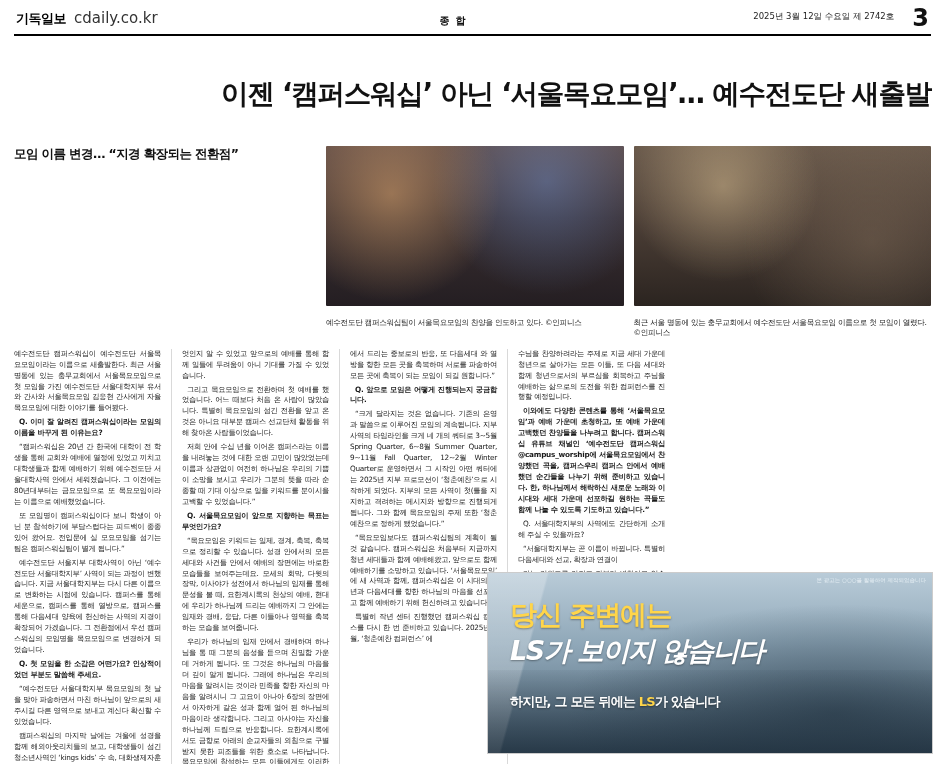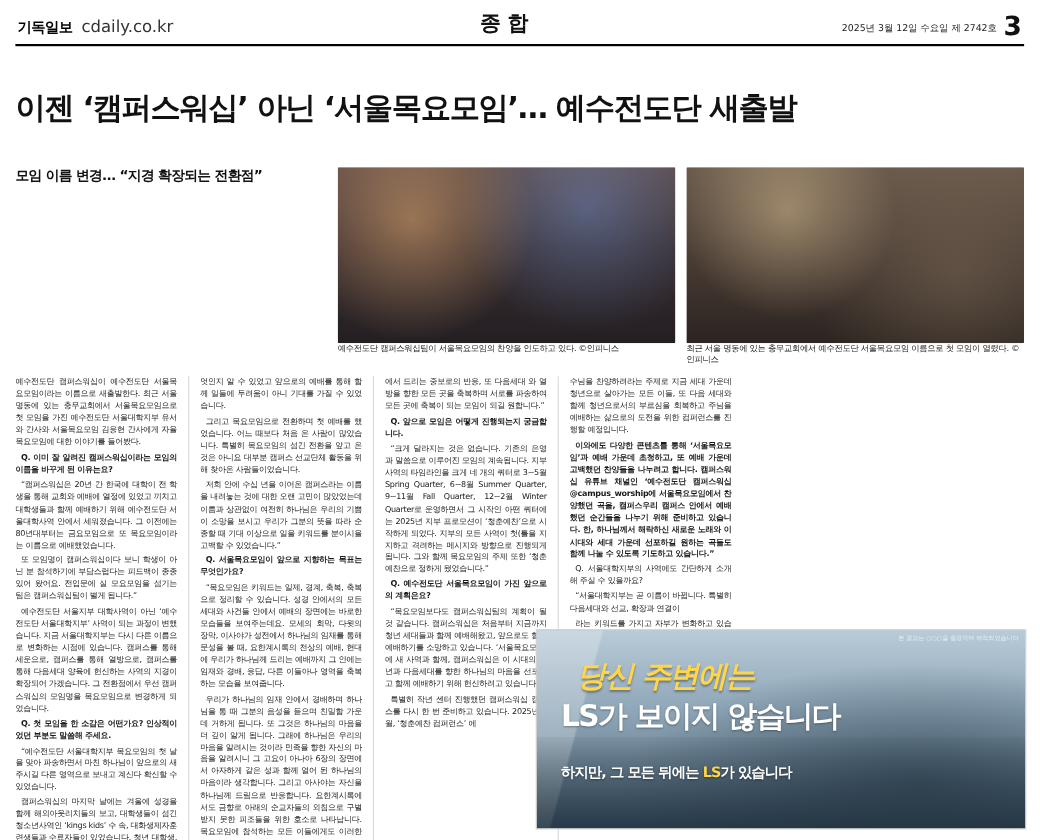--- a/index.html
+++ b/index.html
@@ -14,58 +14,58 @@
 
   
   .masthead{
     display:flex;align-items:flex-end;justify-content:space-between;
     padding:8px 2px 6px 2px;
     border-bottom:2px solid #000;
   }
   .mh-left{display:flex;align-items:baseline;gap:8px;}
   .mh-logo{font-size:13px;font-weight:bold;letter-spacing:-0.5px;color:#000;}
   .mh-url{font-size:15px;color:#333;}
-  .mh-center{font-size:19px;font-weight:bold;letter-spacing:6px;}
-  .mh-right{display:flex;align-items:flex-end;gap:6px;}
+  .mh-center{font-size:10px;font-weight:bold;letter-spacing:6px;}
+  .mh-right{display:flex;align-items:center;gap:18px;}
   .mh-date{font-size:8.5px;color:#222;padding-bottom:2px;}
   .mh-pageno{font-size:24px;font-weight:bold;line-height:.85;}
 
   
   .headline{
-    text-align:left;
+    text-align:right;
     font-size:27.5px;
     font-weight:bold;
     letter-spacing:-1.2px;
     padding:22px 0 18px 0;
     line-height:1.2;
   }
 
   
-  .topzone{display:flex;gap:1px;align-items:flex-start;}
+  .topzone{display:flex;gap:20px;align-items:flex-start;}
   .subhead-col{width:292px;}
   .subhead{
     font-size:12.5px;font-weight:bold;letter-spacing:-0.6px;
     padding-bottom:6px;margin-bottom:4px;
   }
   .photos{display:flex;gap:10px;flex:1;}
   .photo-block{flex:1;}
   .photo{
     width:100%;height:160px;border:0;display:block;border-radius:1px;
     background:#2a2f3a;
   }
   .ph1{background:
      radial-gradient(circle at 22% 30%, rgba(255,190,120,.45), transparent 42%),
      radial-gradient(circle at 74% 22%, rgba(120,170,255,.35), transparent 45%),
      linear-gradient(180deg,#5d4a46 0%,#3a2f31 45%,#241e22 100%);}
   .ph2{background:
      radial-gradient(circle at 30% 25%, rgba(255,225,170,.40), transparent 40%),
      radial-gradient(circle at 80% 60%, rgba(130,110,90,.45), transparent 50%),
      linear-gradient(180deg,#6a5a4c 0%,#4a3d35 50%,#2b2420 100%);}
   .caption{
-    font-size:7.6px;color:#222;line-height:1.35;padding-top:0;letter-spacing:-0.3px;
+    font-size:7.6px;color:#222;line-height:1.35;padding-top:12px;letter-spacing:-0.3px;
   }
 
   
   .body-wrap{display:flex;gap:10px;margin-top:10px;}
   .col{
     width:147px;
     font-size:7.3px;
     line-height:1.5;
     letter-spacing:-0.25px;
     text-align:justify;
@@ -93,29 +93,29 @@
       linear-gradient(180deg,#b9cbd8 0%,#8fa7b8 40%,#4d6476 100%);
   }
   .ad-photo:after{
     content:"";position:absolute;left:0;bottom:0;width:100%;height:46%;
     background:linear-gradient(180deg, rgba(20,35,48,.05), rgba(20,35,48,.65));
   }
   .ad-note{
     position:absolute;right:6px;top:4px;font-size:5.5px;color:#eaf2f7;opacity:.9;
   }
   .ad-line1{
-    position:absolute;left:36px;top:24px;
+    position:absolute;left:22px;top:24px;
     font-size:27px;font-weight:bold;color:#ffd54a;letter-spacing:-1.5px;
     text-shadow:0 1px 2px rgba(0,0,0,.35);
-    font-style:italic;
   }
   .ad-line2{
     position:absolute;left:22px;top:60px;
     font-size:27px;font-weight:bold;color:#ffffff;letter-spacing:-1.5px;
     text-shadow:0 1px 2px rgba(0,0,0,.35);
+    font-style:italic;
   }
   .ad-line3{
     position:absolute;left:22px;top:120px;
     font-size:13px;font-weight:bold;color:#ffffff;letter-spacing:-0.8px;
     text-shadow:0 1px 2px rgba(0,0,0,.4);
   }
   .ad-line3 b{color:#ffd54a;}
 </style>
 </head>
 <body>
@@ -174,21 +174,20 @@
       <p>“목요모임은 키워드는 일제, 경계, 축복, 축복으로 정리할 수 있습니다. 성경 안에서의 모든 세대와 사건들 안에서 예배의 장면에는 바로한 모습들을 보여주는데요. 모세의 회막, 다윗의 장막, 이사야가 성전에서 하나님의 임재를 통해 문성을 볼 때, 요한계시록의 천상의 예배, 현대 에 우리가 하나님께 드리는 예배까지 그 안에는 임재와 경배, 응답, 다른 이들아나 영역을 축복하는 모습을 보여줍니다.</p>
       <p>우리가 하나님의 임재 안에서 경배하며 하나님을 통 때 그분의 음성을 듣으며 친밀함 가운데 거하게 됩니다. 또 그것은 하나님의 마음을 더 깊이 알게 됩니다. 그래에 하나님은 우리의 마음을 알려시는 것이라 민족을 향한 자신의 마음을 알려시니 그 고요이 아나아 6장의 장면에서 아자하게 같은 성과 함께 얼어 된 하나님의 마음이라 생각합니다. 그리고 아사야는 자신을 하나님께 드림으로 반응합니다. 요한계시록에서도 금향로 아래의 순교자들의 외침으로 구별받지 못한 피조들을 위한 호소로 나타납니다. 목요모임에 참석하는 모든 이들에게도 이러한 고백과 헌신이 있길 기대합니다.</p>
 
     </div>
     <div class="col-sep"></div>
 
     <div class="col">
       <p class="noind">에서 드리는 중보로의 반응, 또 다음세대 와 열방을 향한 모든 곳을 축복하며 서로를 파송하여 모든 곳에 축복이 되는 모임이 되길 원합니다.”</p>
       <p class="q">Q. 앞으로 모임은 어떻게 진행되는지 궁금합니다.</p>
       <p>“크게 달라지는 것은 없습니다. 기존의 은영과 말씀으로 이루어진 모임의 계속됩니다. 지부 사역의 타임라인을 크게 네 개의 쿼터로 3~5월 Spring Quarter, 6~8월 Summer Quarter, 9~11월 Fall Quarter, 12~2월 Winter Quarter로 운영하면서 그 시작인 아떤 쿼터에는 2025년 지부 프로모션이 ‘청춘예찬’으로 시작하게 되었다. 지부의 모든 사역이 첫(틀을 지지하고 격려하는 메시지와 방향으로 진행되게 됩니다. 그와 함께 목요모임의 주제 또한 ‘청춘예찬으로 정하게 됐었습니다.”</p>
-      <p class="q">Q. 예수전도단 서울목요모임이 가진 앞으로의 계획은요?</p>
       <p>“목요모임보다도 캠퍼스워십팀의 계획이 될 것 같습니다. 캠퍼스워십은 처음부터 지금까지 청년 세대들과 함께 예배해왔고, 앞으로도 함께 예배하기를 소망하고 있습니다. ‘서울목요모임’ 에 새 사역과 함께, 캠퍼스워십은 이 시대의 청년과 다음세대를 향한 하나님의 마음을 선포하고 함께 예배하기 위해 헌신하려고 있습니다.</p>
       <p>특별히 작년 센터 진행했던 캠퍼스워십 캠퍼스를 다시 한 번 준비하고 있습니다. 2025년 5월, ‘청춘예찬 컴퍼런스’ 에</p>
     </div>
     <div class="col-sep"></div>
 
     <div class="col">
       <p class="noind">수님을 찬양하려라는 주제로 지금 세대 가운데 청년으로 살아가는 모든 이들, 또 다음 세대와 함께 청년으로서의 부르심을 회복하고 주님을 예배하는 삶으로의 도전을 위한 컴퍼런스를 진행할 예정입니다.</p>
       <p class="q">이와에도 다양한 콘텐츠를 통해 ‘서울목요모임’과 예배 가운데 초청하고, 또 예배 가운데 고백했던 찬양들을 나누려고 합니다. 캠퍼스워십 유튜브 채널인 ‘예수전도단 캠퍼스워십@campus_worship에 서울목요모임에서 찬양했던 곡을, 캠퍼스우리 캠퍼스 안에서 예배했던 순간들을 나누기 위해 준비하고 있습니다. 한, 하나님께서 해락하신 새로운 노래와 이 시대와 세대 가운데 선포하길 원하는 곡들도 함께 나눌 수 있도록 기도하고 있습니다.”</p>
       <p>Q. 서울대학지부의 사역에도 간단하게 소개해 주실 수 있을까요?</p>
       <p>“서울대학지부는 곧 이름이 바뀝니다. 특별히 다음세대와 선교, 확장과 연결이</p>

